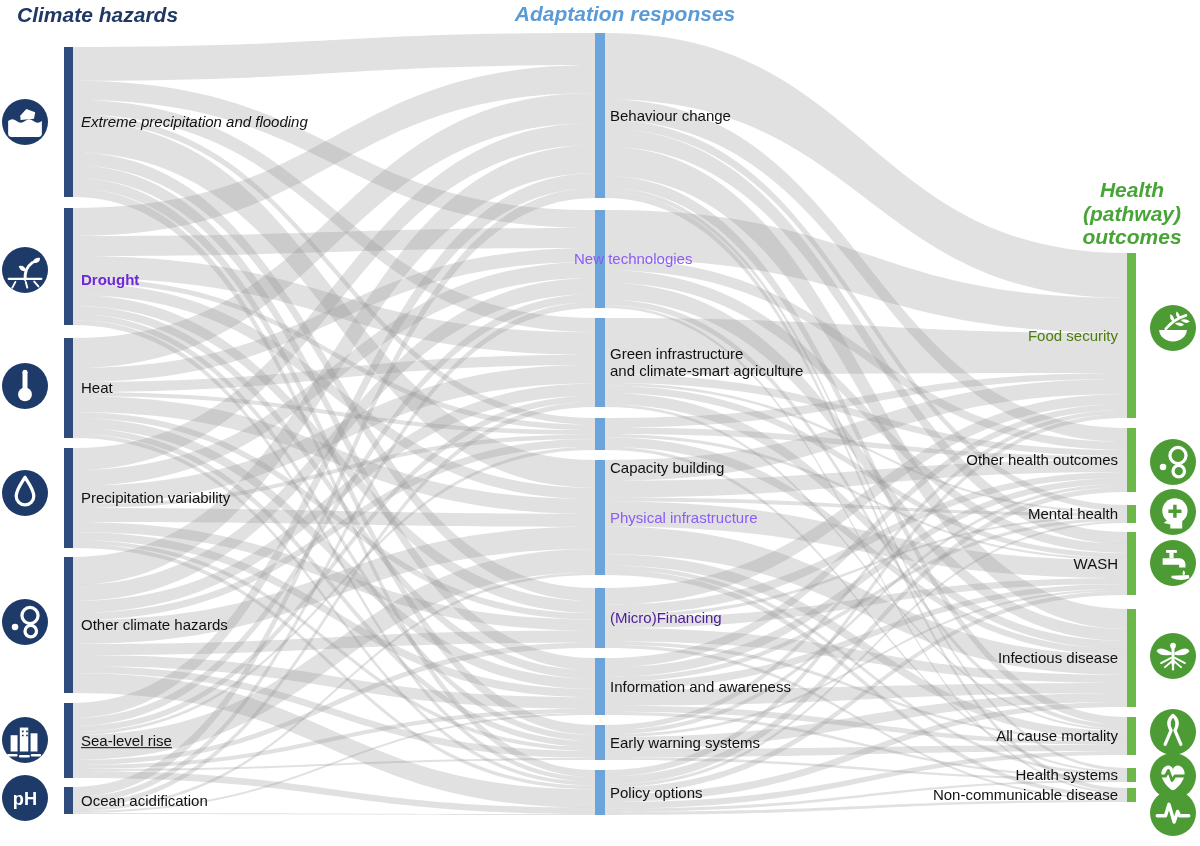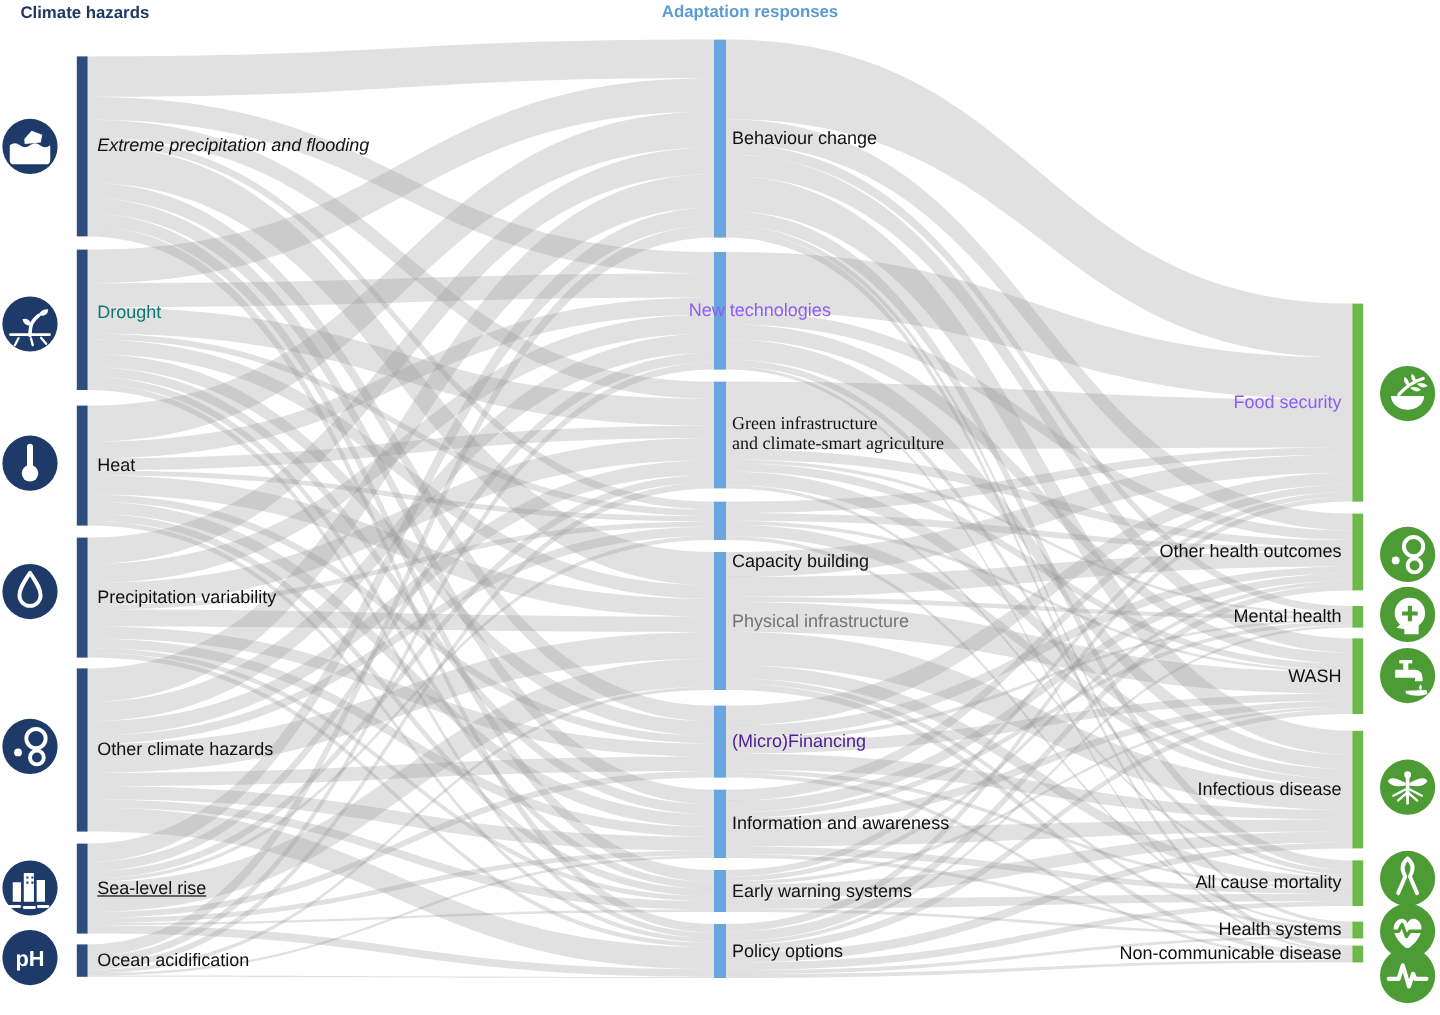--- a/index.html
+++ b/index.html
@@ -1,21 +1,21 @@
 <!DOCTYPE html>
 <html><head>
 <meta charset="utf-8">
 <style>
   html,body{margin:0;padding:0;background:#fff;}
   .stage{
     position:relative;width:1200px;height:846px;background:#ffffff;overflow:hidden;
     font-family:"Liberation Sans",sans-serif;
   }
   #sankey{position:absolute;left:0;top:0;}
-  .hdr{position:absolute;font-weight:bold;font-size:14px;line-height:1.12;white-space:nowrap;}
+  .hdr{position:absolute;font-weight:bold;font-size:21px;line-height:1.12;white-space:nowrap;font-style:italic;}
   .hdr-left{left:17px;top:3px;}
   .hdr-mid{left:605px;top:2px;transform:translateX(-50%);margin-left:20px;}
   .hdr-right{right:3px;top:178px;text-align:center;white-space:normal;width:130px;}
   .lbl{
     position:absolute;transform:translateY(-50%);font-size:15px;color:#111;
     white-space:pre-line;line-height:1.18;
   }
   .lbl-right{text-align:right;}
 </style>
 </head>
@@ -296,40 +296,41 @@
             <path d="M3.8 13.4 h4.3 l1.8 -5.9 2.7 9.2 1.8 -5.5 1 2.2 h4.8" fill="none" stroke="#fff" stroke-width="1.8" stroke-linecap="round" stroke-linejoin="round"></path>
           </g>
         </g>
       </g>
     </svg>
 
   <div class="hdr hdr-left" style="color: rgb(31, 56, 100);">Climate hazards</div>
 
   <div class="hdr hdr-mid" style="color: rgb(91, 155, 213);">Adaptation responses</div>
 
+  <div class="hdr hdr-right" style="color: rgb(72, 164, 55);"><span>Health (pathway)</span><br><span>outcomes</span></div>
 
   <div id="labels">
       <div class="lbl" style="top: 122px; color: rgb(17, 17, 17); left: 81px; font-style: italic;">Extreme precipitation and flooding</div>
-      <div class="lbl" style="top: 261px; color: #0f766e; left: 81px;">Drought</div>
+      <div class="lbl" style="top: 280px; color: #6d28d9; left: 81px; font-weight: bold;">Drought</div>
       <div class="lbl" style="top: 388px; color: rgb(17, 17, 17); left: 81px;">Heat</div>
       <div class="lbl" style="top: 498px; color: rgb(17, 17, 17); left: 81px;">Precipitation variability</div>
       <div class="lbl" style="top: 625px; color: rgb(17, 17, 17); left: 81px;">Other climate hazards</div>
       <div class="lbl" style="top: 740.5px; color: rgb(17, 17, 17); left: 81px; text-decoration: underline;">Sea-level rise</div>
       <div class="lbl" style="top: 800.5px; color: rgb(17, 17, 17); left: 81px;">Ocean acidification</div>
       <div class="lbl" style="top: 115.5px; color: rgb(17, 17, 17); left: 610px;">Behaviour change</div>
       <div class="lbl" style="top: 259px; color: #8b5cf6; left: 574px;">New technologies</div>
-      <div class="lbl" style="top: 362.5px; color: rgb(17, 17, 17); left: 610px; font-family: Liberation Serif, serif;">Green infrastructure
+      <div class="lbl" style="top: 362.5px; color: rgb(17, 17, 17); left: 610px;">Green infrastructure
 and climate-smart agriculture</div>
       <div class="lbl" style="top: 434px; color: rgb(17, 17, 17); left: 610px; margin-top: 34px;">Capacity building</div>
-      <div class="lbl" style="top: 517.5px; color: #737373; left: 610px; text-align: center;">Physical infrastructure</div>
+      <div class="lbl" style="top: 517.5px; color: #8b5cf6; left: 610px; text-align: center;">Physical infrastructure</div>
       <div class="lbl" style="top: 618px; color: #4c1d95; left: 610px;">(Micro)Financing</div>
       <div class="lbl" style="top: 686.5px; color: rgb(17, 17, 17); left: 610px;">Information and awareness</div>
       <div class="lbl" style="top: 742.5px; color: rgb(17, 17, 17); left: 610px;">Early warning systems</div>
       <div class="lbl" style="top: 792.5px; color: rgb(17, 17, 17); left: 610px;">Policy options</div>
-      <div class="lbl lbl-right" style="top: 335.5px; color: #8b5cf6; right: 82px;">Food security</div>
+      <div class="lbl lbl-right" style="top: 335.5px; color: #4d7c0f; right: 82px;">Food security</div>
       <div class="lbl lbl-right" style="top: 460px; color: rgb(17, 17, 17); right: 82px;">Other health outcomes</div>
       <div class="lbl lbl-right" style="top: 514px; color: rgb(17, 17, 17); right: 82px;">Mental health</div>
       <div class="lbl lbl-right" style="top: 563.5px; color: rgb(17, 17, 17); right: 82px;">WASH</div>
       <div class="lbl lbl-right" style="top: 658px; color: rgb(17, 17, 17); right: 82px;">Infectious disease</div>
       <div class="lbl lbl-right" style="top: 736px; color: rgb(17, 17, 17); right: 82px; margin-left: 30px;">All cause mortality</div>
       <div class="lbl lbl-right" style="top: 775px; color: rgb(17, 17, 17); right: 82px;">Health systems</div>
       <div class="lbl lbl-right" style="top: 795px; color: rgb(17, 17, 17); right: 82px;">Non-communicable disease</div>
     </div>
 </div>
 

